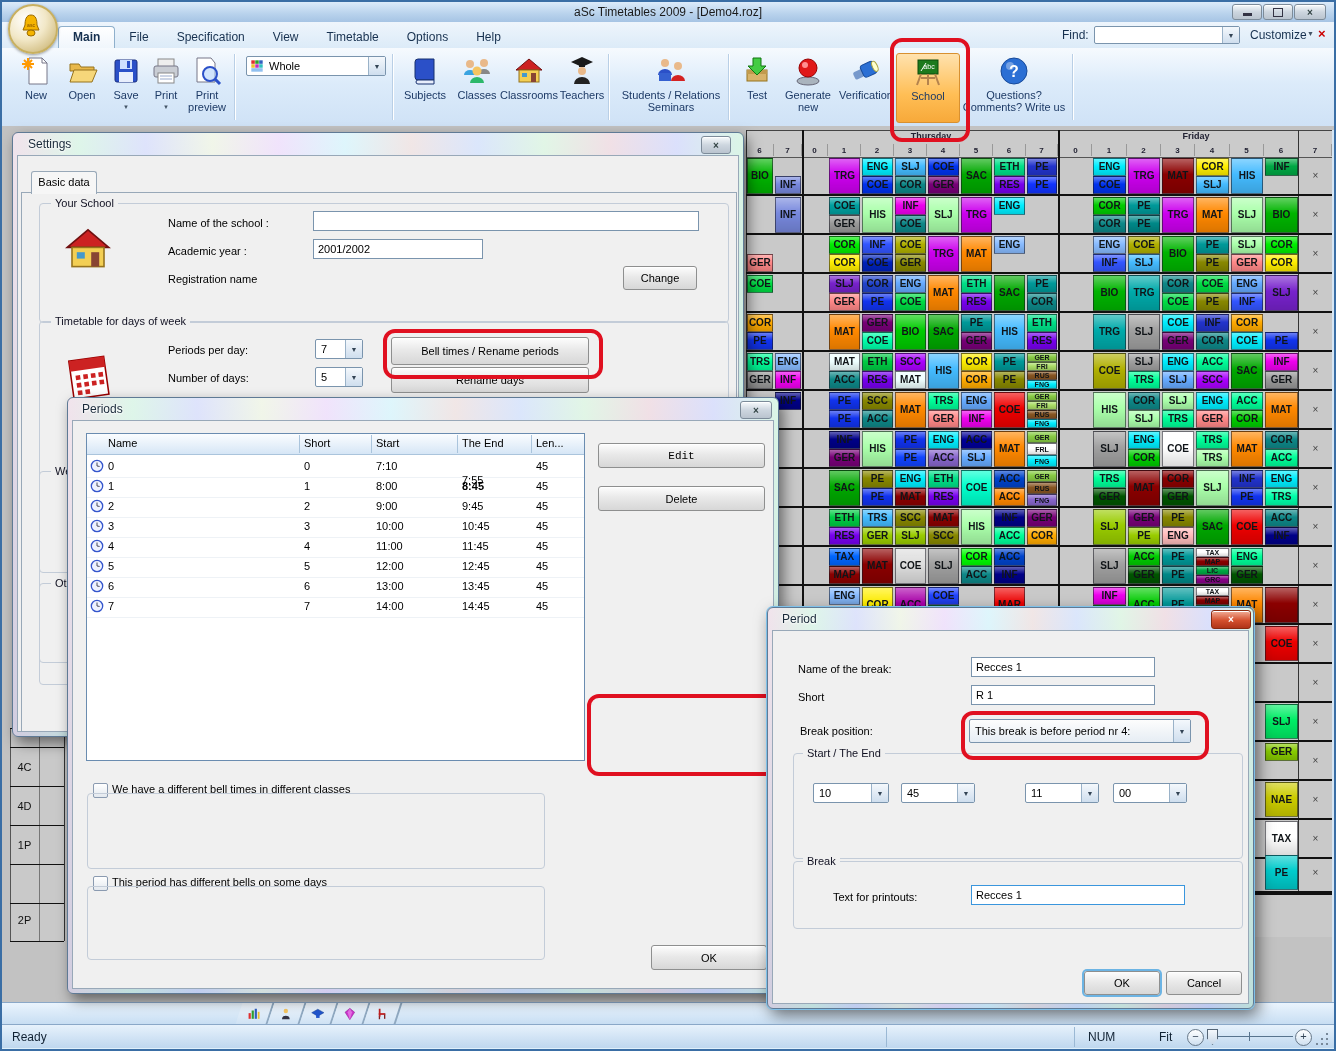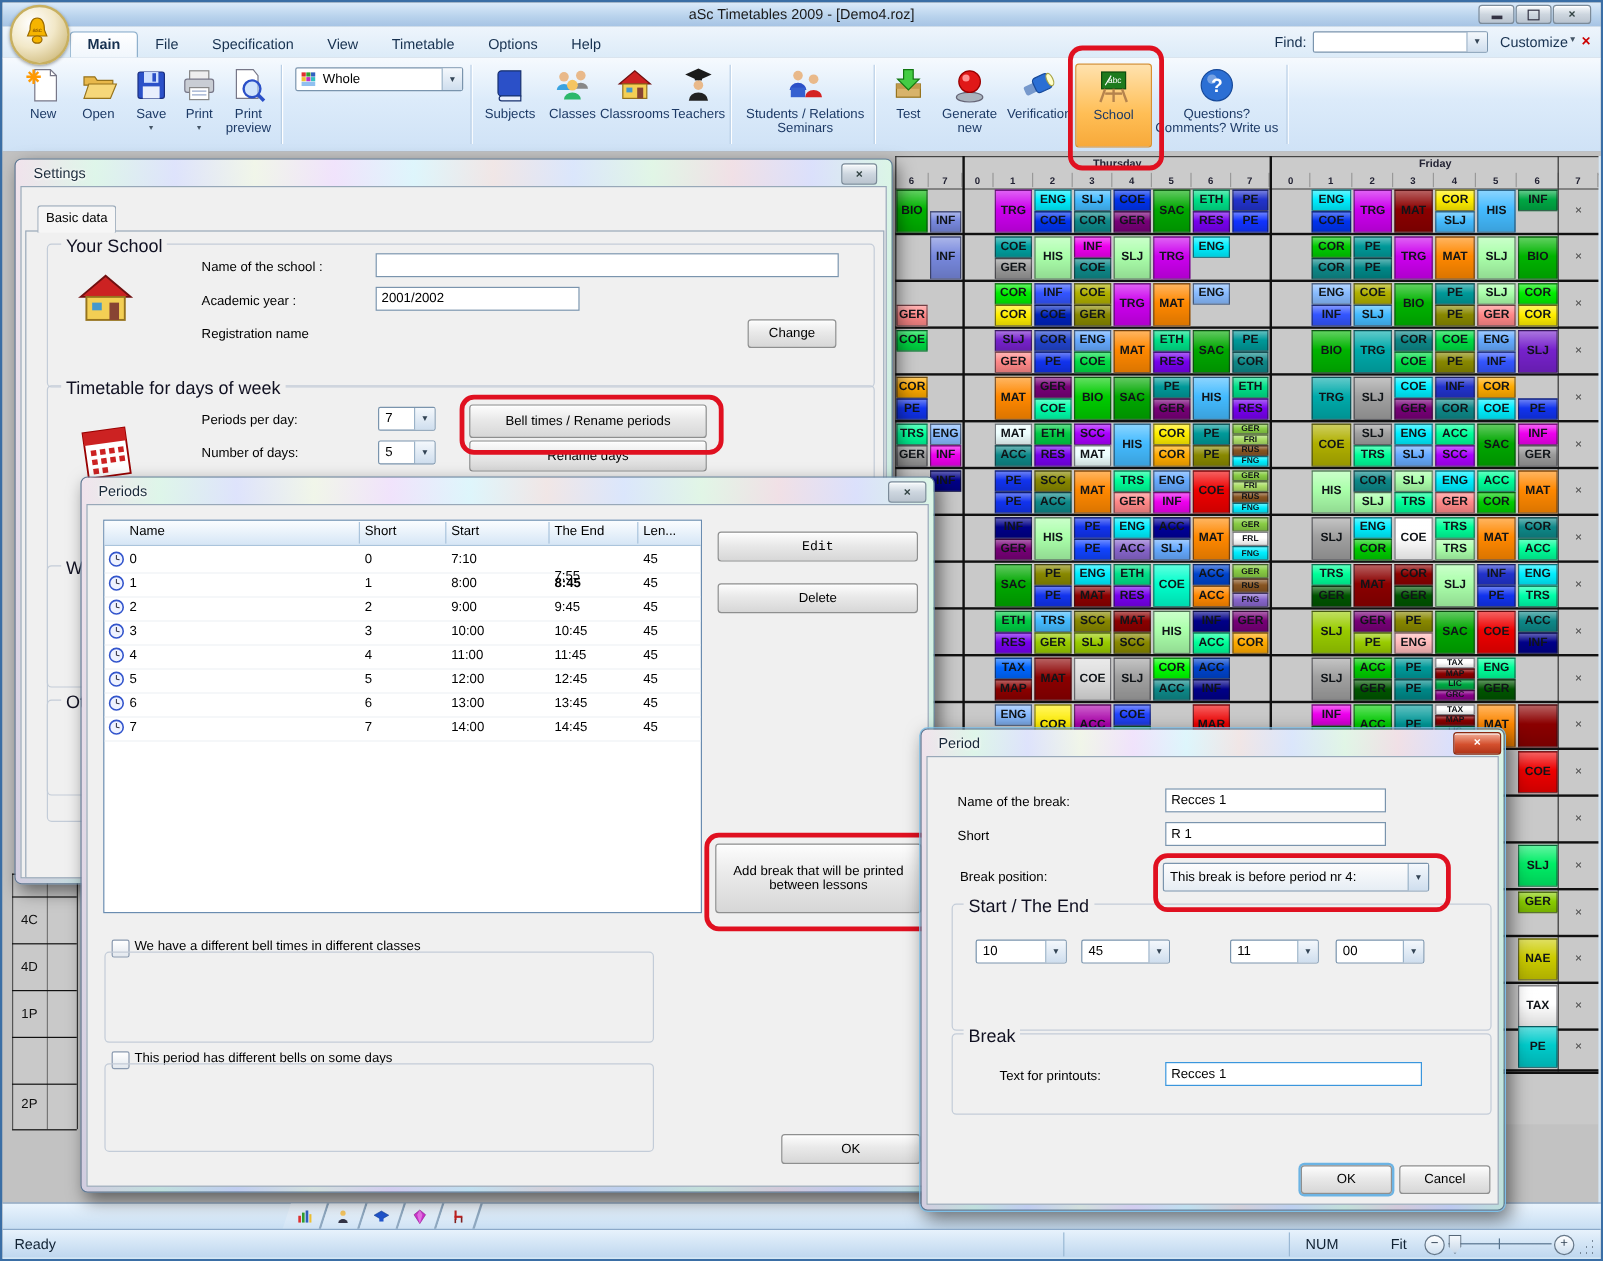--- a/index.html
+++ b/index.html
@@ -14,21 +14,21 @@
        box-shadow:inset 0 1px 0 #fff;}
   .field{position:absolute;background:#fff;border:1px solid #7a94ad;font-size:11px;
        color:#000;padding:0 4px;display:flex;align-items:center;box-sizing:border-box;}
   .combo{position:absolute;background:#fff;border:1px solid #7a94ad;font-size:11px;
        color:#000;display:flex;align-items:center;box-sizing:border-box;border-radius:2px;}
   .combo .val{flex:1;padding-left:5px;white-space:nowrap;overflow:hidden;}
   .combo .arr{width:16px;align-self:stretch;background:linear-gradient(#f4f8fc,#cfdeee);
        border-left:1px solid #9ab2c8;display:flex;align-items:center;justify-content:center;
        font-size:7px;color:#345;}
   .gb{position:absolute;border:1px solid #c3ccd8;border-radius:4px;}
-  .gb-label{position:absolute;background:#f0f0f0;padding:0 4px;font-size:15px;color:#112;white-space:nowrap;}
+  .gb-label{position:absolute;background:#f0f0f0;padding:0 4px;font-size:11px;color:#112;white-space:nowrap;}
   .cb{position:absolute;width:13px;height:13px;background:linear-gradient(#fff,#e3e8ee);
        border:1px solid #8a9ab0;border-radius:2px;}
   .dlg{position:absolute;border:1px solid #5f7a95;border-radius:6px;
        background:linear-gradient(rgba(238,244,251,0.82),rgba(200,216,236,0.82)),
        linear-gradient(90deg,#f9a,#9f9,#99f,#ff9,#f9f,#9ff,#fa8,#8af,#af8,#f88,#88f,#8f8);
        box-shadow:4px 6px 14px rgba(0,0,0,0.5);}
   .dlg-body{position:absolute;left:4px;right:4px;top:22px;bottom:4px;background:#f0f0f0;
        border:1px solid #98a8b8;}
   .dlg-title-text{position:absolute;font-size:12px;color:#1a2a3a;text-shadow:0 0 3px #fff,0 1px 2px #fff;}
   .closebtn{position:absolute;background:linear-gradient(#f7fafc,#cdd6df 50%,#bac4cf);
@@ -1798,23 +1798,20 @@
           </div>
         </div>
     </div>
 
     <div class="btn" style="left:530px;top:45px;width:165px;height:23px;font-family:Liberation Mono, monospace;">
         <span>Edit</span>
       </div>
     <div class="btn" style="left:530px;top:88px;width:165px;height:23px;">
         <span>Delete</span>
       </div>
-    <div class="btn" style="left:528px;top:305px;width:172px;height:58px;padding:0 8px;box-sizing:border-box;">
-        <span>Add break that will be printed between lessons</span>
-      </div>
 
     <div class="cb" style="left:25px;top:385px;"></div>
     <span class="lbl" style="left:44px;top:385px;">We have a different bell times in different classes</span>
     <div class="gb" style="left:19px;top:395px;width:456px;height:74px;"></div>
 
     <div class="cb" style="left:25px;top:478px;"></div>
     <span class="lbl" style="left:44px;top:478px;">This period has different bells on some days</span>
     <div class="gb" style="left:19px;top:488px;width:456px;height:72px;"></div>
 
     <div class="btn" style="left:583px;top:547px;width:114px;height:23px;">

